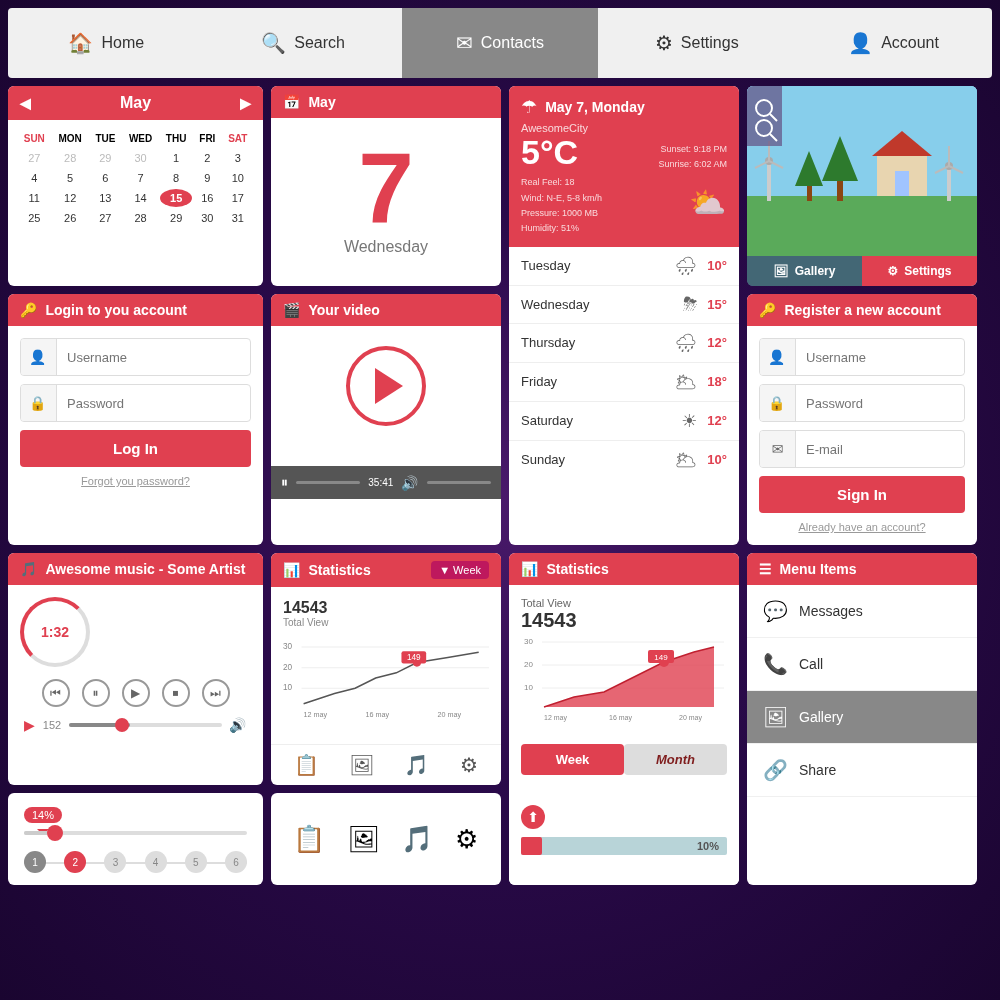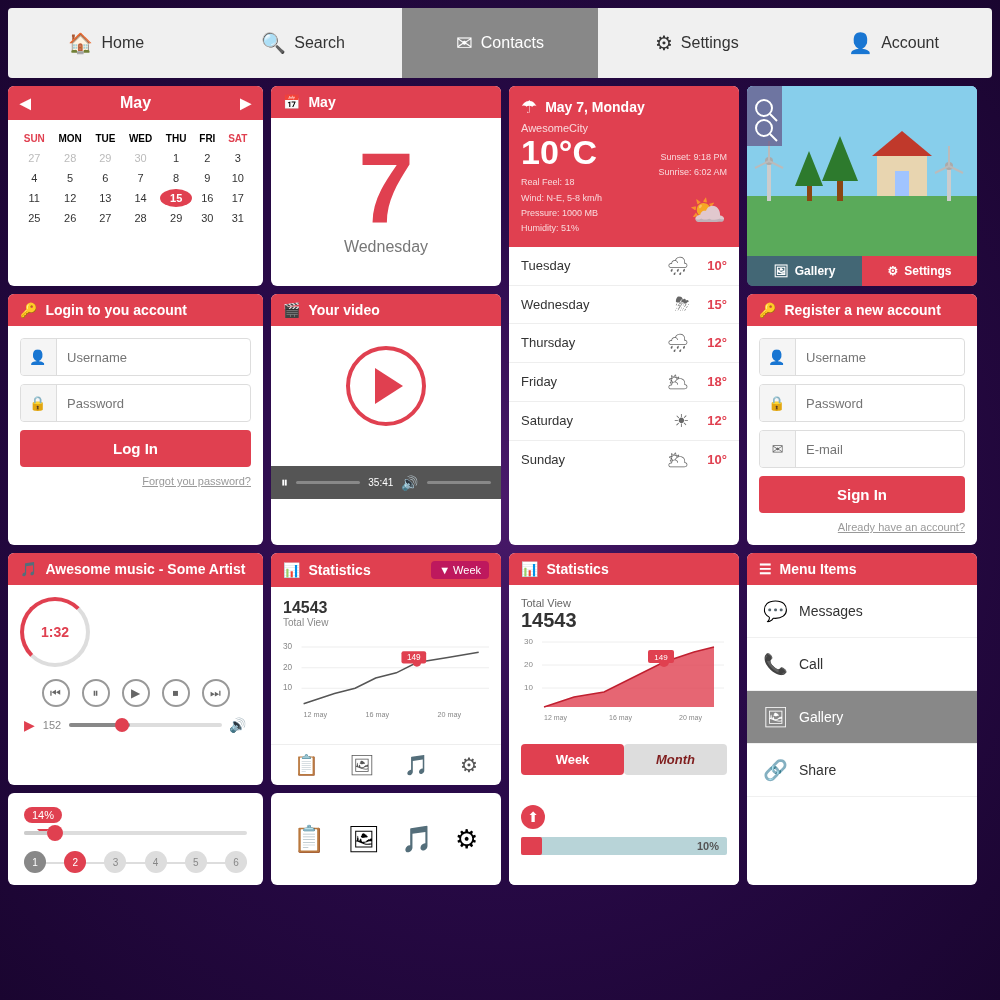--- a/index.html
+++ b/index.html
@@ -144,21 +144,21 @@
     .forecast-row {
       display: flex;
       align-items: center;
       padding: 8px 12px;
       border-bottom: 1px solid #eee;
       font-size: 13px;
       color: #333;
     }
     .forecast-day { flex: 1; }
     .forecast-icon { font-size: 18px; color: #666; margin-right: 10px; }
-    .forecast-temp { font-weight: bold; color: #e04050; font-size: 13px; margin-left: 8px; }
+    .forecast-temp { font-weight: bold; color: #e04050; font-size: 13px; }
 
     
     .scene-card { grid-column: 4; grid-row: 1; background: #87ceeb; }
     .scene-img {
       width: 100%;
       height: 170px;
       background: linear-gradient(to bottom, #87ceeb 0%, #87ceeb 60%, #4a9a4a 60%, #4a9a4a 100%);
       position: relative;
       overflow: hidden;
       display: flex;
@@ -218,21 +218,21 @@
       color: white;
       border: none;
       border-radius: 4px;
       padding: 10px;
       font-size: 15px;
       font-weight: bold;
       cursor: pointer;
       margin-bottom: 8px;
     }
     .forgot-link {
-      text-align: right;
+      text-align: center;
       font-size: 11px;
       color: #999;
       text-decoration: underline;
       cursor: pointer;
     }
 
     
     .video-card { grid-column: 2; grid-row: 2; }
     .video-body {
       background: white;
@@ -614,29 +614,29 @@
 
   <div class="card weather-card">
     <div class="weather-top clearfix">
       <div style="display:flex;align-items:center;gap:8px;margin-bottom:4px;">
         <span style="font-size:18px;">☂</span>
         <span style="font-size:14px;font-weight:bold;color:white;">May 7, Monday</span>
       </div>
       <div style="display:flex;justify-content:space-between;align-items:flex-start;">
         <div>
           <div style="font-size:11px;color:rgba(255,255,255,0.8);">AwesomeCity</div>
-          <div style="font-size:34px;font-weight:bold;color:white;line-height:1.1;">10°C</div>
+          <div style="font-size:34px;font-weight:bold;color:white;line-height:1.1;">5°C</div>
           <div style="font-size:9px;color:rgba(255,255,255,0.8);margin-top:4px;line-height:1.7;">
             <span>Real Feel: 18</span><br>
             <span>Wind: N-E, 5-8 km/h</span><br>
             <span>Pressure: 1000 MB</span><br>
             <span>Humidity: 51%</span>
           </div>
         </div>
-        <div style="text-align:right;font-size:9px;color:rgba(255,255,255,0.8);line-height:1.7;margin-top:28px;">
+        <div style="text-align:right;font-size:9px;color:rgba(255,255,255,0.8);line-height:1.7;margin-top:20px;">
           <div>Sunset: 9:18 PM</div>
           <div>Sunrise: 6:02 AM</div>
           <div style="font-size:30px;margin-top:4px;">⛅</div>
         </div>
       </div>
     </div>
     <div class="weather-forecast">
       <div class="forecast-row">
         <span class="forecast-day">Tuesday</span>
         <span class="forecast-icon">🌧</span>

